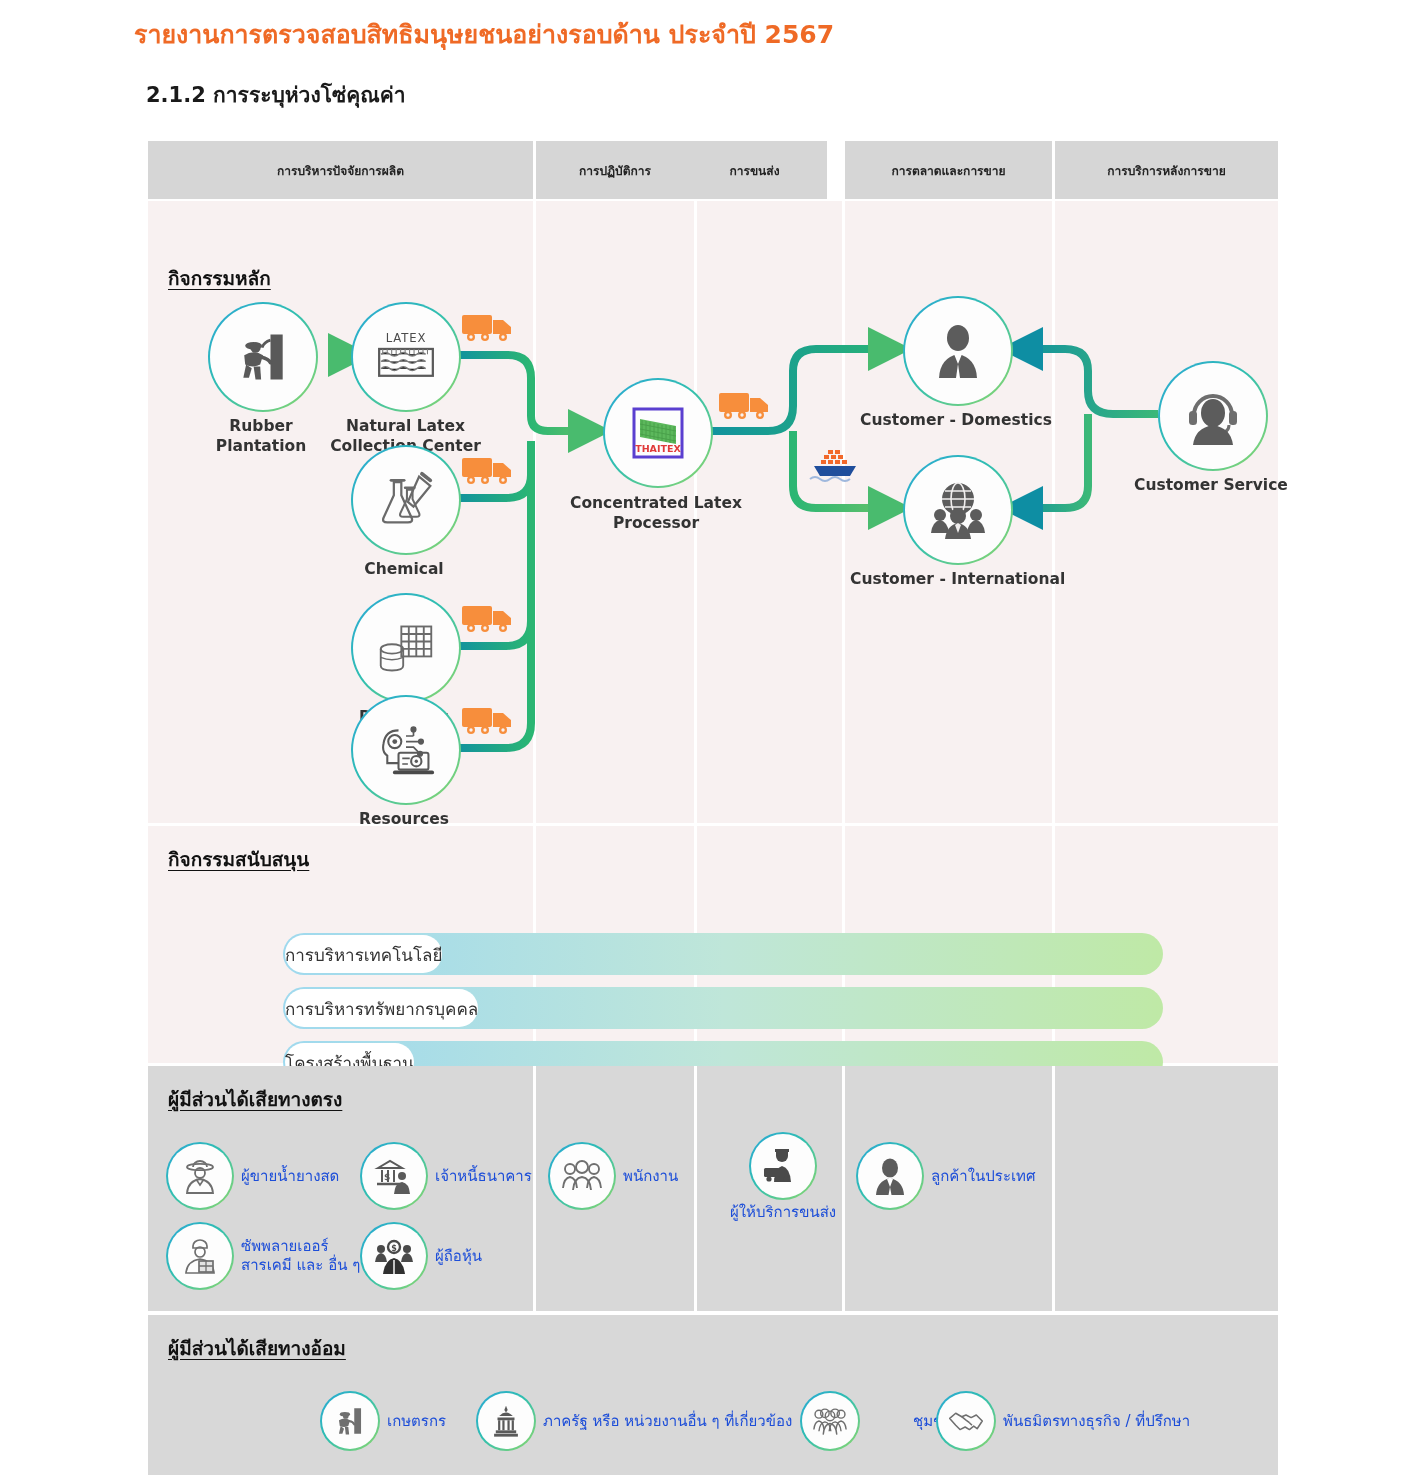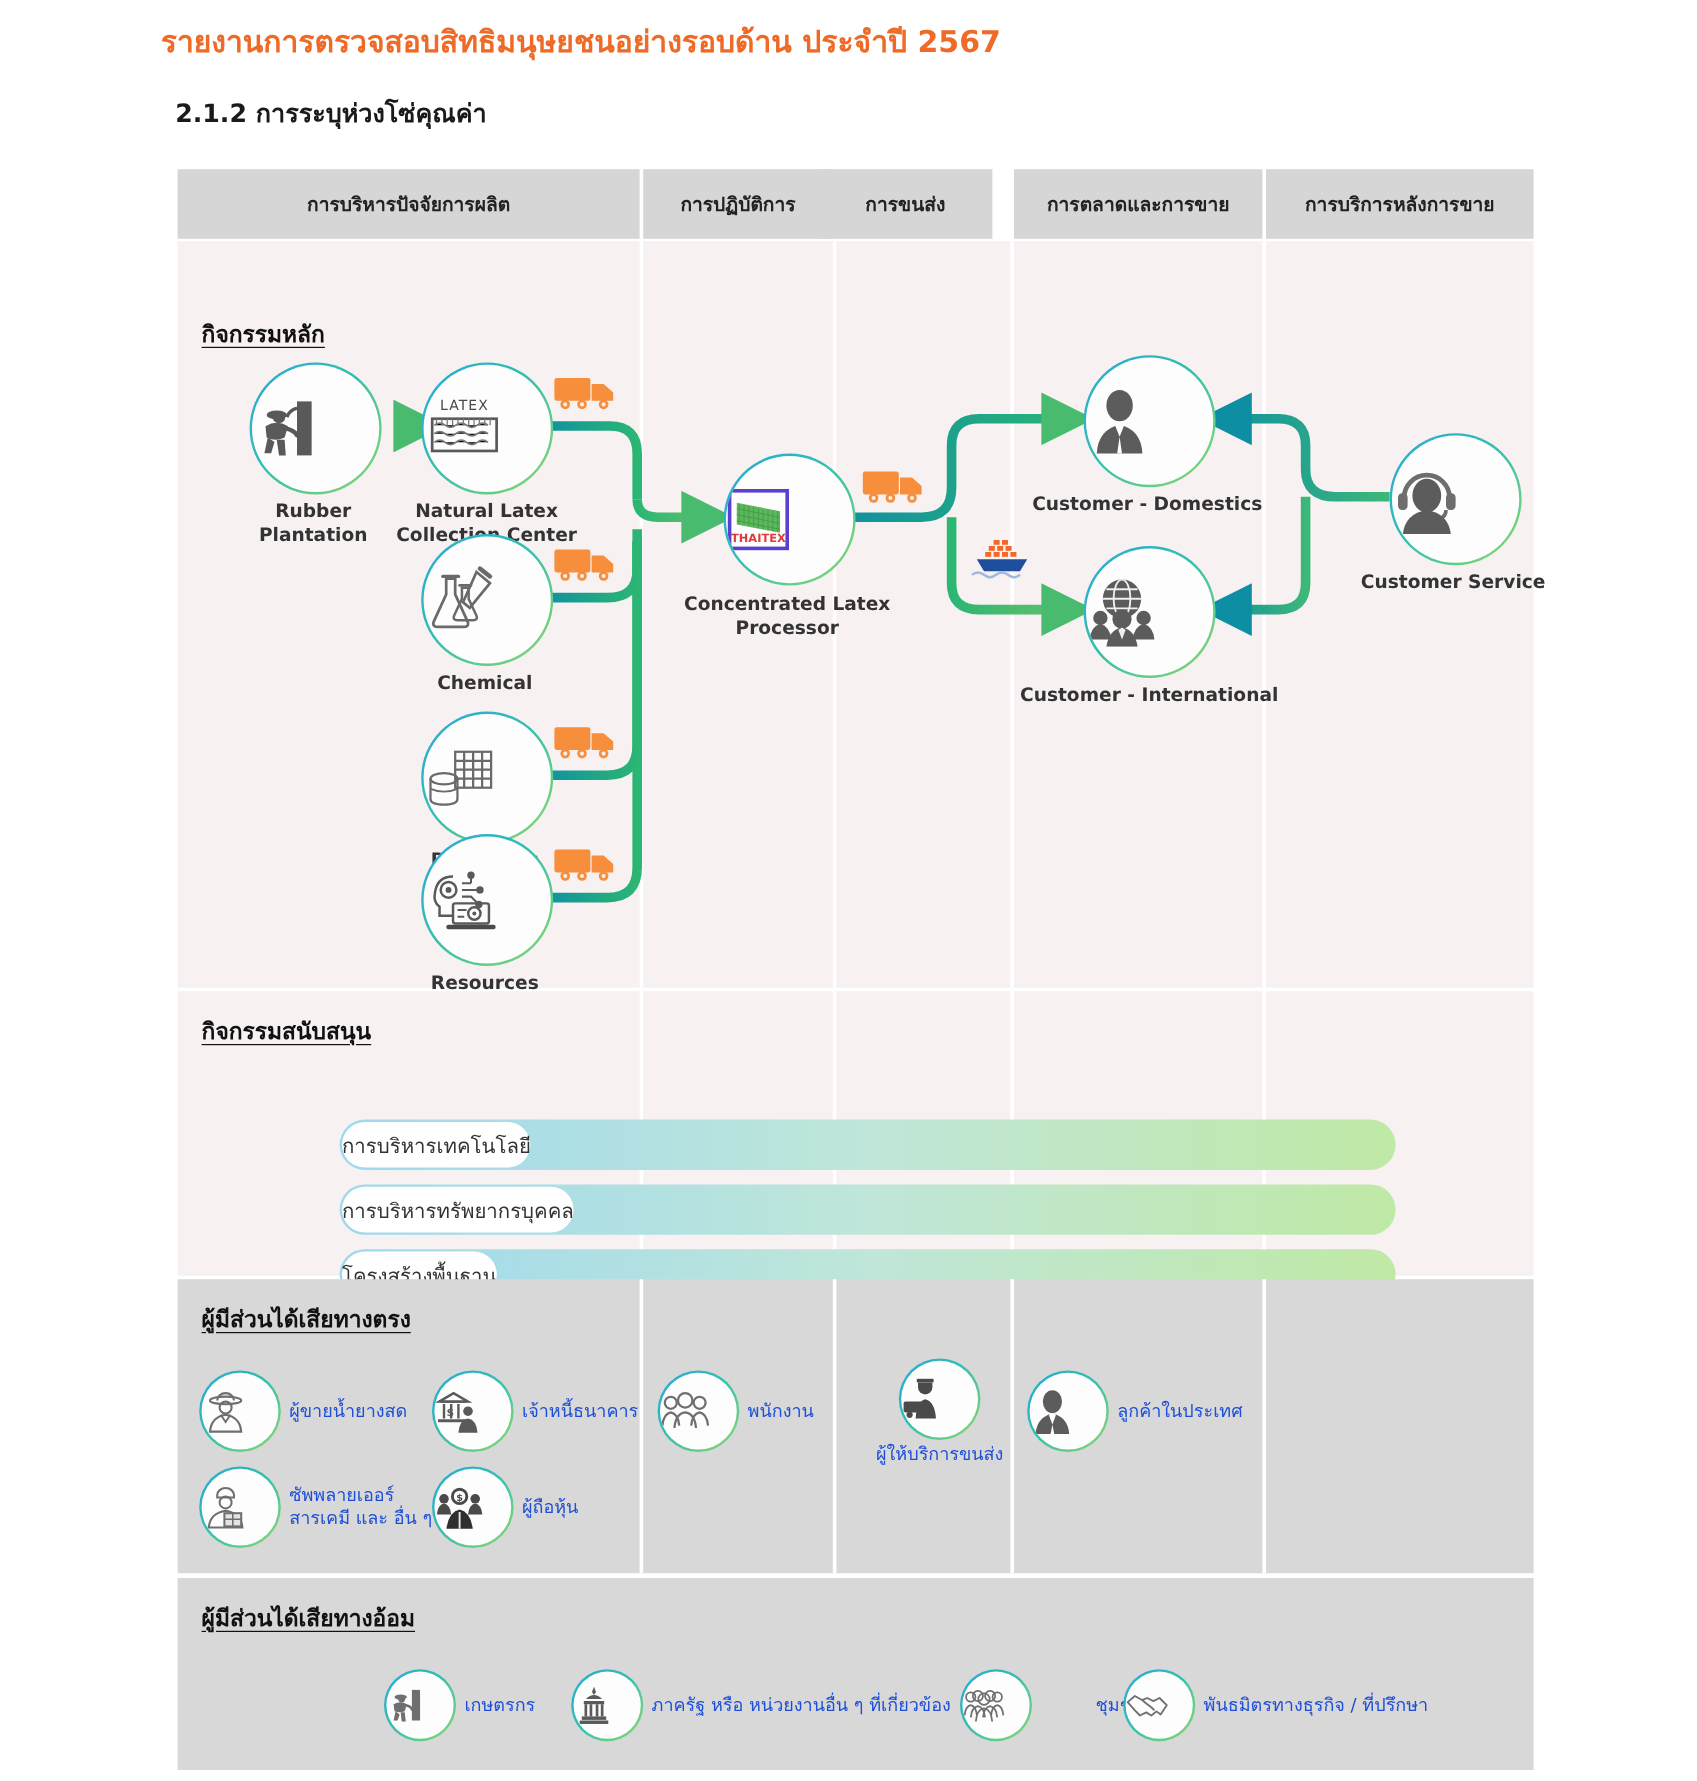--- a/index.html
+++ b/index.html
@@ -6,35 +6,35 @@
   body{width:1414px;height:1484px;font-family:"DejaVu Sans","Liberation Sans",sans-serif;position:relative;overflow:hidden;}
 
   .doc-title{position:absolute;left:134px;top:14px;font-size:25px;font-weight:bold;color:#ef6a26;letter-spacing:0px;white-space:nowrap;}
   .section-heading{position:absolute;left:146px;top:78px;font-size:21px;font-weight:bold;color:#1a1a1a;white-space:nowrap;}
 
   .chart{position:absolute;left:148px;top:141px;width:1130px;height:1334px;}
 
   
   .hdr{position:absolute;left:0;top:0;width:1130px;height:58px;}
   .hdr-cell{position:absolute;top:0;height:58px;background:#d6d6d6;display:flex;align-items:center;justify-content:center;}
-  .hdr-cell span{font-size:16px;font-weight:bold;color:#222;white-space:nowrap;}
+  .hdr-cell span{font-size:12px;font-weight:bold;color:#222;white-space:nowrap;}
 
   
   .band{position:absolute;left:0;width:1130px;}
   .band.pink{background:#f8f1f1;}
   .band.grey{background:#d8d8d8;}
 
   .vdiv{position:absolute;width:3px;background:#ffffff;}
 
   .band-title{position:absolute;font-size:19px;font-weight:bold;color:#111;text-decoration:underline;text-underline-offset:4px;white-space:nowrap;}
 
   
   .node{position:absolute;}
   .ring{position:absolute;border-radius:50%;padding:2px;background:linear-gradient(135deg,#2aa7d8 0%,#31bfb0 45%,#8fd86a 100%);}
-  .ring > .inner{width:100%;height:100%;border-radius:50%;background:#fdfdfd;display:flex;align-items:center;overflow:hidden;}
+  .ring > .inner{width:100%;height:100%;border-radius:50%;background:#fdfdfd;display:flex;align-items:center;justify-content:center;overflow:hidden;}
   .nlabel{position:absolute;text-align:center;font-size:15.5px;font-weight:bold;color:#333;line-height:1.32;white-space:nowrap;}
 
   svg{display:block;}
   .truck{position:absolute;}
   .ship{position:absolute;}
 
   
   .sbar{position:absolute;height:38px;border-radius:19px;background:#ffffff;box-sizing:border-box;display:flex;align-items:center;justify-content:center;}
   .sbar-wrap{position:absolute;height:42px;border-radius:21px;padding:2px;background:linear-gradient(90deg,#9fd9ee 0%,#bfe6d9 50%,#bfe9a6 100%);box-sizing:border-box;}
   .sbar span{font-size:17px;color:#333;white-space:nowrap;}

